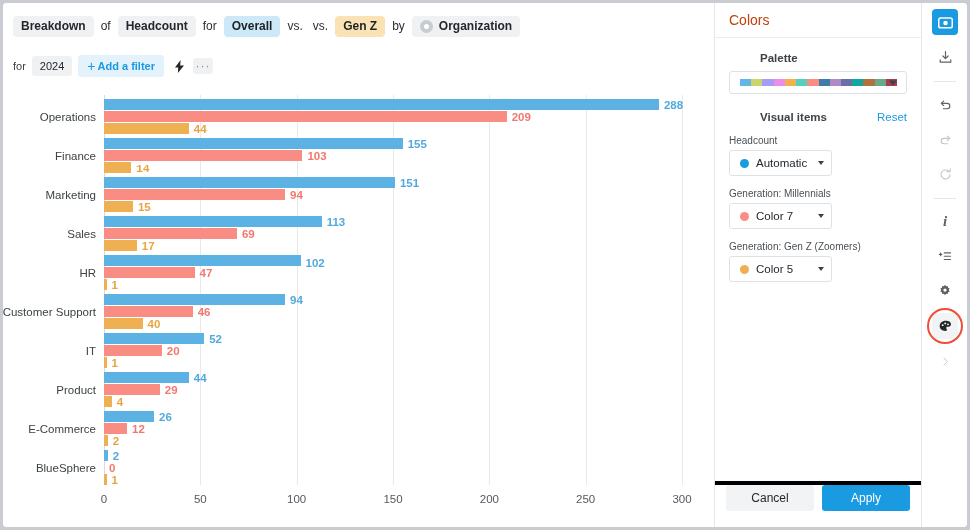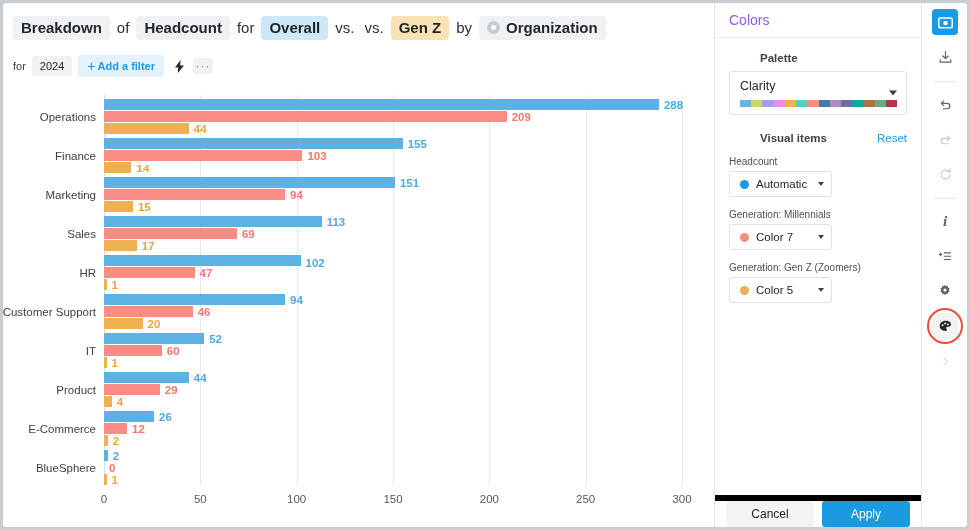--- a/index.html
+++ b/index.html
@@ -19,21 +19,21 @@
   .chart-pane{
     position:relative;width:711px;height:524px;background:#fff;
     border-right:1px solid #e4e6ea;
     flex:0 0 711px;
   }
 
   
   .headline{
     position:absolute;left:8px;top:13px;right:8px;
     display:flex;align-items:flex-start;flex-wrap:nowrap;
-    font-size:15px;color:#2b3034;
+    font-size:12px;color:#2b3034;
   }
   .chip{
     display:inline-flex;align-items:center;
     padding:3px 8px 4px 8px;border-radius:4px;margin:0 2px;
     white-space:nowrap;
   }
   .chip.neutral{background:#f0f1f3;color:#23282d;font-weight:bold;}
   .chip.plain{background:transparent;color:#2b3034;padding-left:3px;padding-right:3px;font-weight:normal;}
   .chip.blue{background:#cde8f7;color:#1c2226;font-weight:bold;}
   .chip.red{background:#fbd3d0;color:#1c2226;font-weight:bold;}
@@ -97,21 +97,21 @@
     top:398px;
   }
 
   
   .side{
     position:relative;width:206px;flex:0 0 206px;height:524px;background:#fff;
     border-right:1px solid #e4e6ea;display:flex;flex-direction:column;
   }
   .side-head{
     height:34px;display:flex;align-items:center;padding:0 0 0 14px;
-    font-size:14px;color:#8b5cf6;border-bottom:1px solid #eaecee;
+    font-size:14px;color:#c2410c;border-bottom:1px solid #eaecee;
   }
   .side-body{flex:1 1 auto;padding:14px 14px 0 14px;position:relative;}
   .sec-title{font-size:11.5px;color:#3c4246;font-weight:bold;margin-bottom:7px;padding-left:31px;}
   .sec-title.row{display:flex;justify-content:space-between;}
   .reset{color:#1a9ae0;font-weight:normal;font-size:11.5px;cursor:pointer;}
   .select{
     border:1px solid #dfe2e5;border-radius:3px;background:#fff;
     position:relative;padding:7px 9px 7px 10px;
   }
   .select .caret{
@@ -129,21 +129,21 @@
     box-sizing:border-box;
   }
   .dot{width:9px;height:9px;border-radius:50%;margin-right:7px;flex:0 0 9px;}
   .opt .txt{font-size:11.5px;color:#23282d;}
   .opt .caret{
     position:absolute;right:7px;top:50%;transform:translateY(-50%);
     width:0;height:0;border-left:3.5px solid transparent;border-right:3.5px solid transparent;
     border-top:4.5px solid #3c4246;
   }
   .side-foot{
-    height:32px;border-top:6px solid #000000;display:flex;align-items:flex-start;
+    height:46px;border-top:4px solid #000000;display:flex;align-items:flex-start;
     justify-content:center;gap:8px;padding:0 10px;box-sizing:border-box;
   }
   .btn{
     border-radius:3px;font-size:12px;height:26px;min-width:88px;
     display:flex;align-items:center;justify-content:center;cursor:pointer;
   }
   .btn.cancel{background:#f2f3f5;color:#23282d;}
   .btn.apply{background:#1a9ae0;color:#fff;}
 
   
@@ -253,26 +253,26 @@
           <div class="bar c1" style="left: 0px; top: 172px; width: 90.5533px;"></div>
           <div class="vlabel c1" style="left: 95.5533px; top: 177.5px;">47</div>
           <div class="bar c2" style="left: 0px; top: 184px; width: 2.5px;"></div>
           <div class="vlabel c2" style="left: 7.5px; top: 189.5px;">1</div>
           <div class="cat-label" style="top: 216.5px; right: 586px;">Customer Support</div>
           <div class="bar c0" style="left: 0px; top: 199px; width: 181.107px;"></div>
           <div class="vlabel c0" style="left: 186.107px; top: 204.5px;">94</div>
           <div class="bar c1" style="left: 0px; top: 211px; width: 88.6267px;"></div>
           <div class="vlabel c1" style="left: 93.6267px; top: 216.5px;">46</div>
           <div class="bar c2" style="left: 0px; top: 223px; width: 38.5333px;"></div>
-          <div class="vlabel c2" style="left: 43.5333px; top: 228.5px;">20</div>
+          <div class="vlabel c2" style="left: 43.5333px; top: 228.5px;">40</div>
           <div class="cat-label" style="top: 255.5px; right: 586px;">IT</div>
           <div class="bar c0" style="left: 0px; top: 238px; width: 100.187px;"></div>
           <div class="vlabel c0" style="left: 105.187px; top: 243.5px;">52</div>
           <div class="bar c1" style="left: 0px; top: 250px; width: 57.8px;"></div>
-          <div class="vlabel c1" style="left: 62.8px; top: 255.5px;">60</div>
+          <div class="vlabel c1" style="left: 62.8px; top: 255.5px;">20</div>
           <div class="bar c2" style="left: 0px; top: 262px; width: 2.5px;"></div>
           <div class="vlabel c2" style="left: 7.5px; top: 267.5px;">1</div>
           <div class="cat-label" style="top: 294.5px; right: 586px;">Product</div>
           <div class="bar c0" style="left: 0px; top: 277px; width: 84.7733px;"></div>
           <div class="vlabel c0" style="left: 89.7733px; top: 282.5px;">44</div>
           <div class="bar c1" style="left: 0px; top: 289px; width: 55.8733px;"></div>
           <div class="vlabel c1" style="left: 60.8733px; top: 294.5px;">29</div>
           <div class="bar c2" style="left: 0px; top: 301px; width: 7.70667px;"></div>
           <div class="vlabel c2" style="left: 12.7067px; top: 306.5px;">4</div>
           <div class="cat-label" style="top: 333.5px; right: 586px;">E-Commerce</div>
@@ -292,21 +292,20 @@
     </div>
   </div>
 
   <div class="side">
     <div class="side-head">Colors</div>
 
     <div class="side-body">
       <div class="sec-title">Palette</div>
 
       <div class="select">
-        <div class="pal-name">Clarity</div>
         <div class="swatches" id="swatches">
             <i style="background: rgb(99, 182, 229);"></i>
             <i style="background: rgb(203, 214, 106);"></i>
             <i style="background: rgb(167, 156, 245);"></i>
             <i style="background: rgb(235, 140, 232);"></i>
             <i style="background: rgb(240, 177, 78);"></i>
             <i style="background: rgb(86, 207, 192);"></i>
             <i style="background: rgb(250, 141, 131);"></i>
             <i style="background: rgb(61, 124, 168);"></i>
             <i style="background: rgb(176, 138, 196);"></i>

